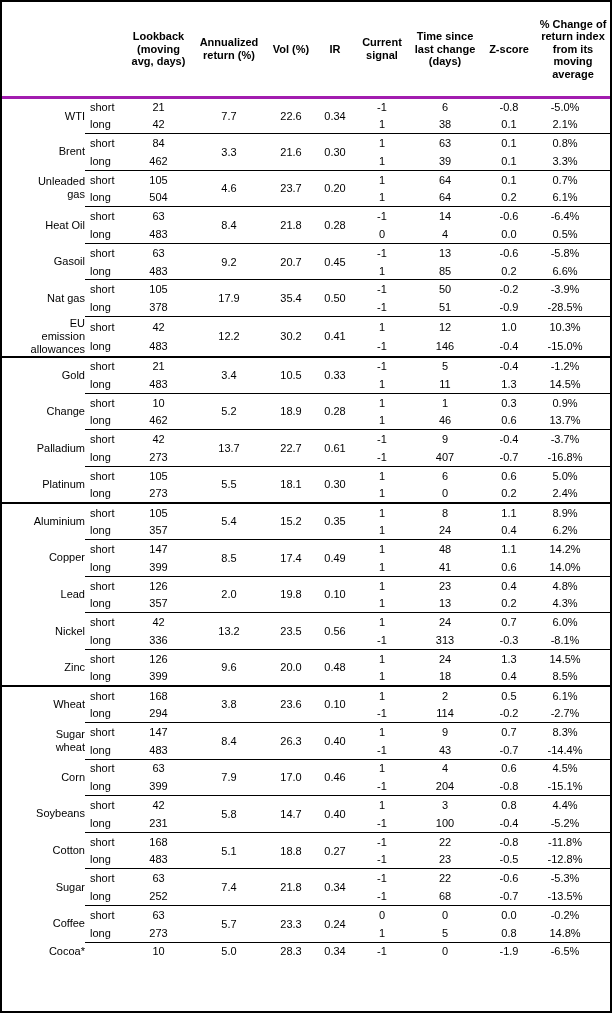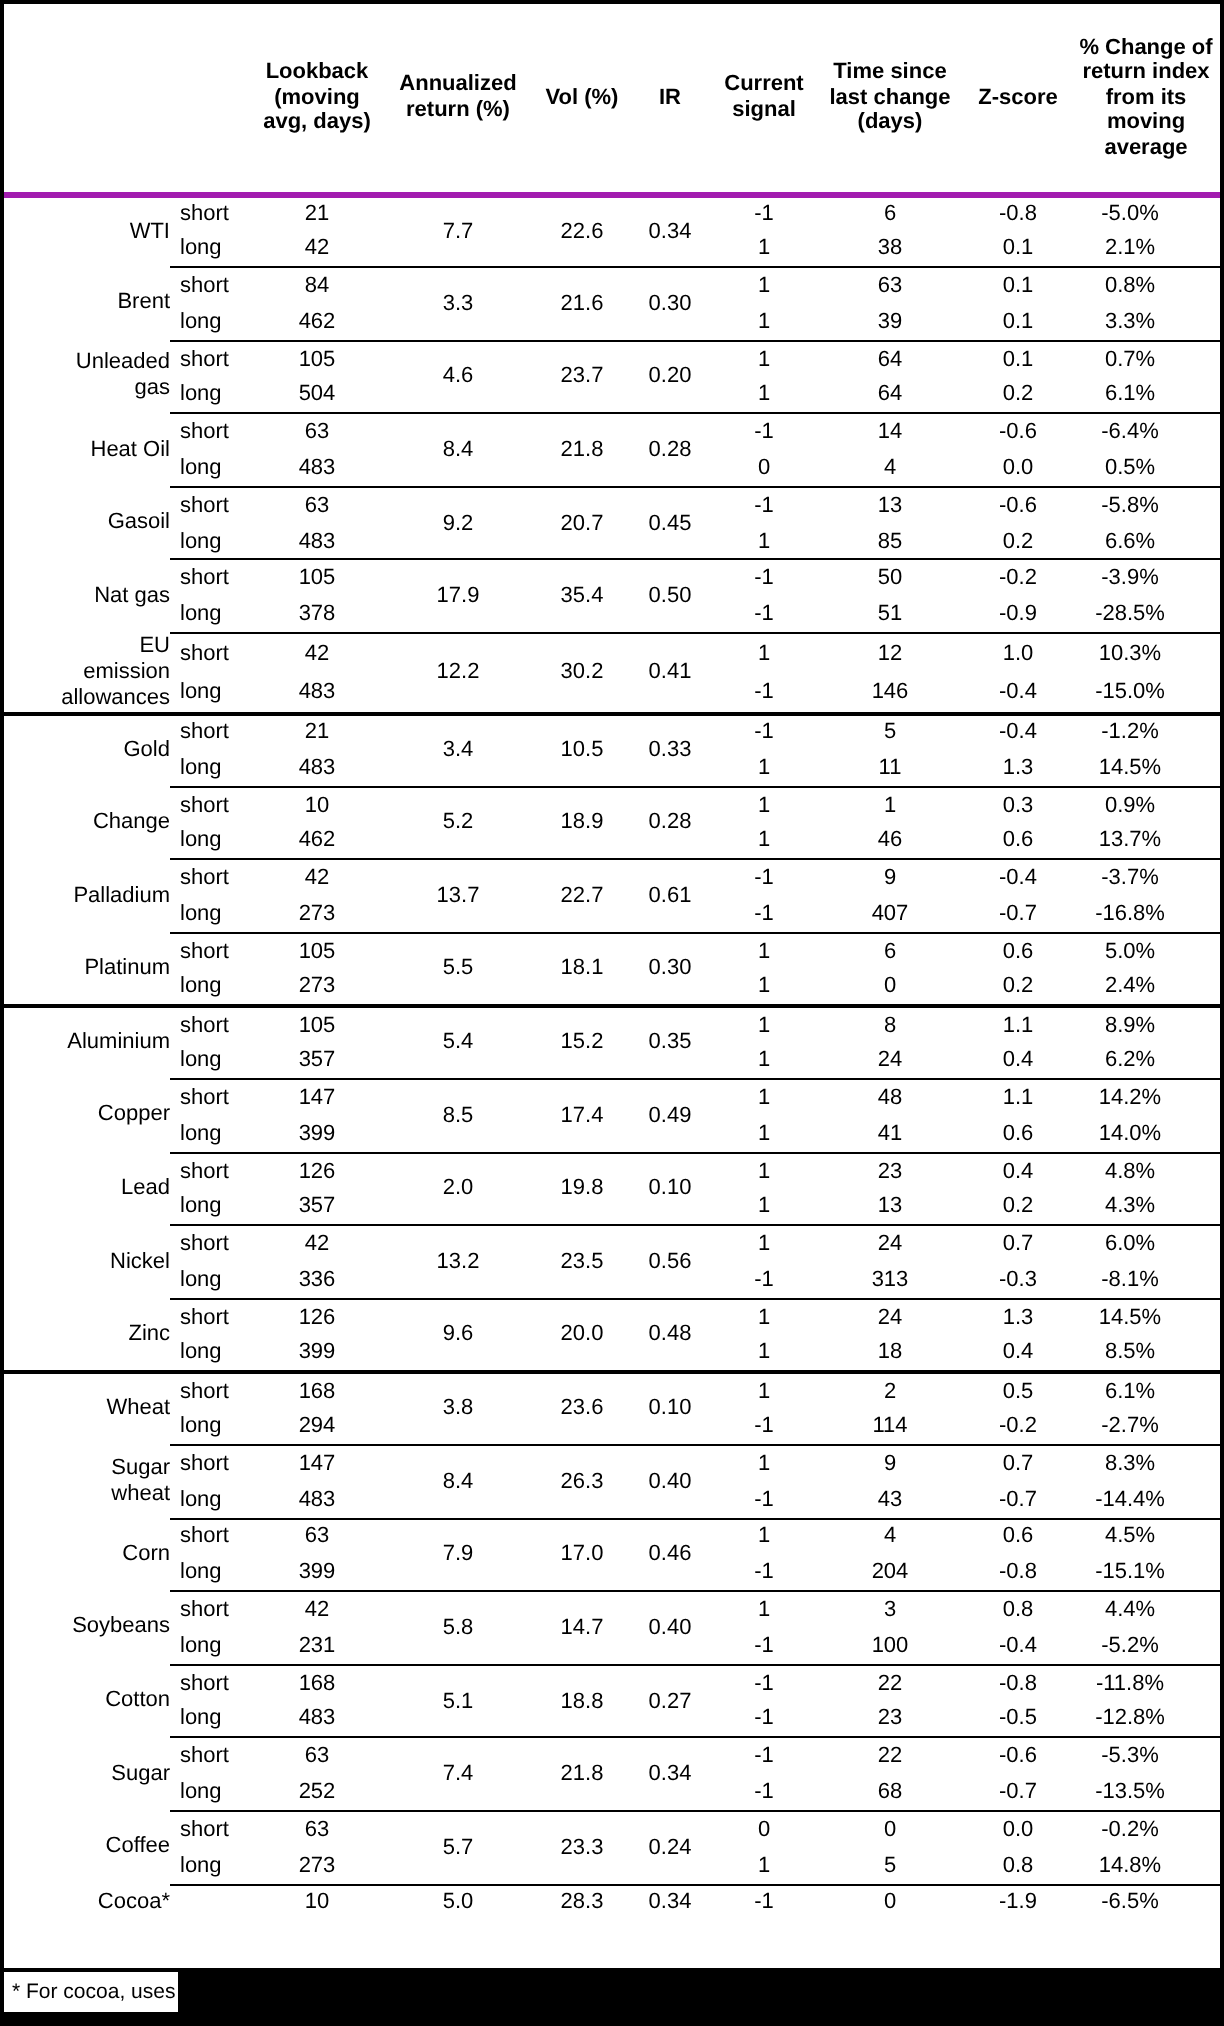--- a/index.html
+++ b/index.html
@@ -565,16 +565,13 @@
           <td>28.3</td>
           <td>0.34</td>
           <td>-1</td>
           <td>0</td>
           <td>-1.9</td>
           <td class="pct">-6.5%</td>
         </tr>
       </tbody>
   </table>
 
-  <div id="footer-bar">
-    <div id="footnote-box">* For cocoa, uses</div>
-  </div>
 </div>
 
 </body></html>

